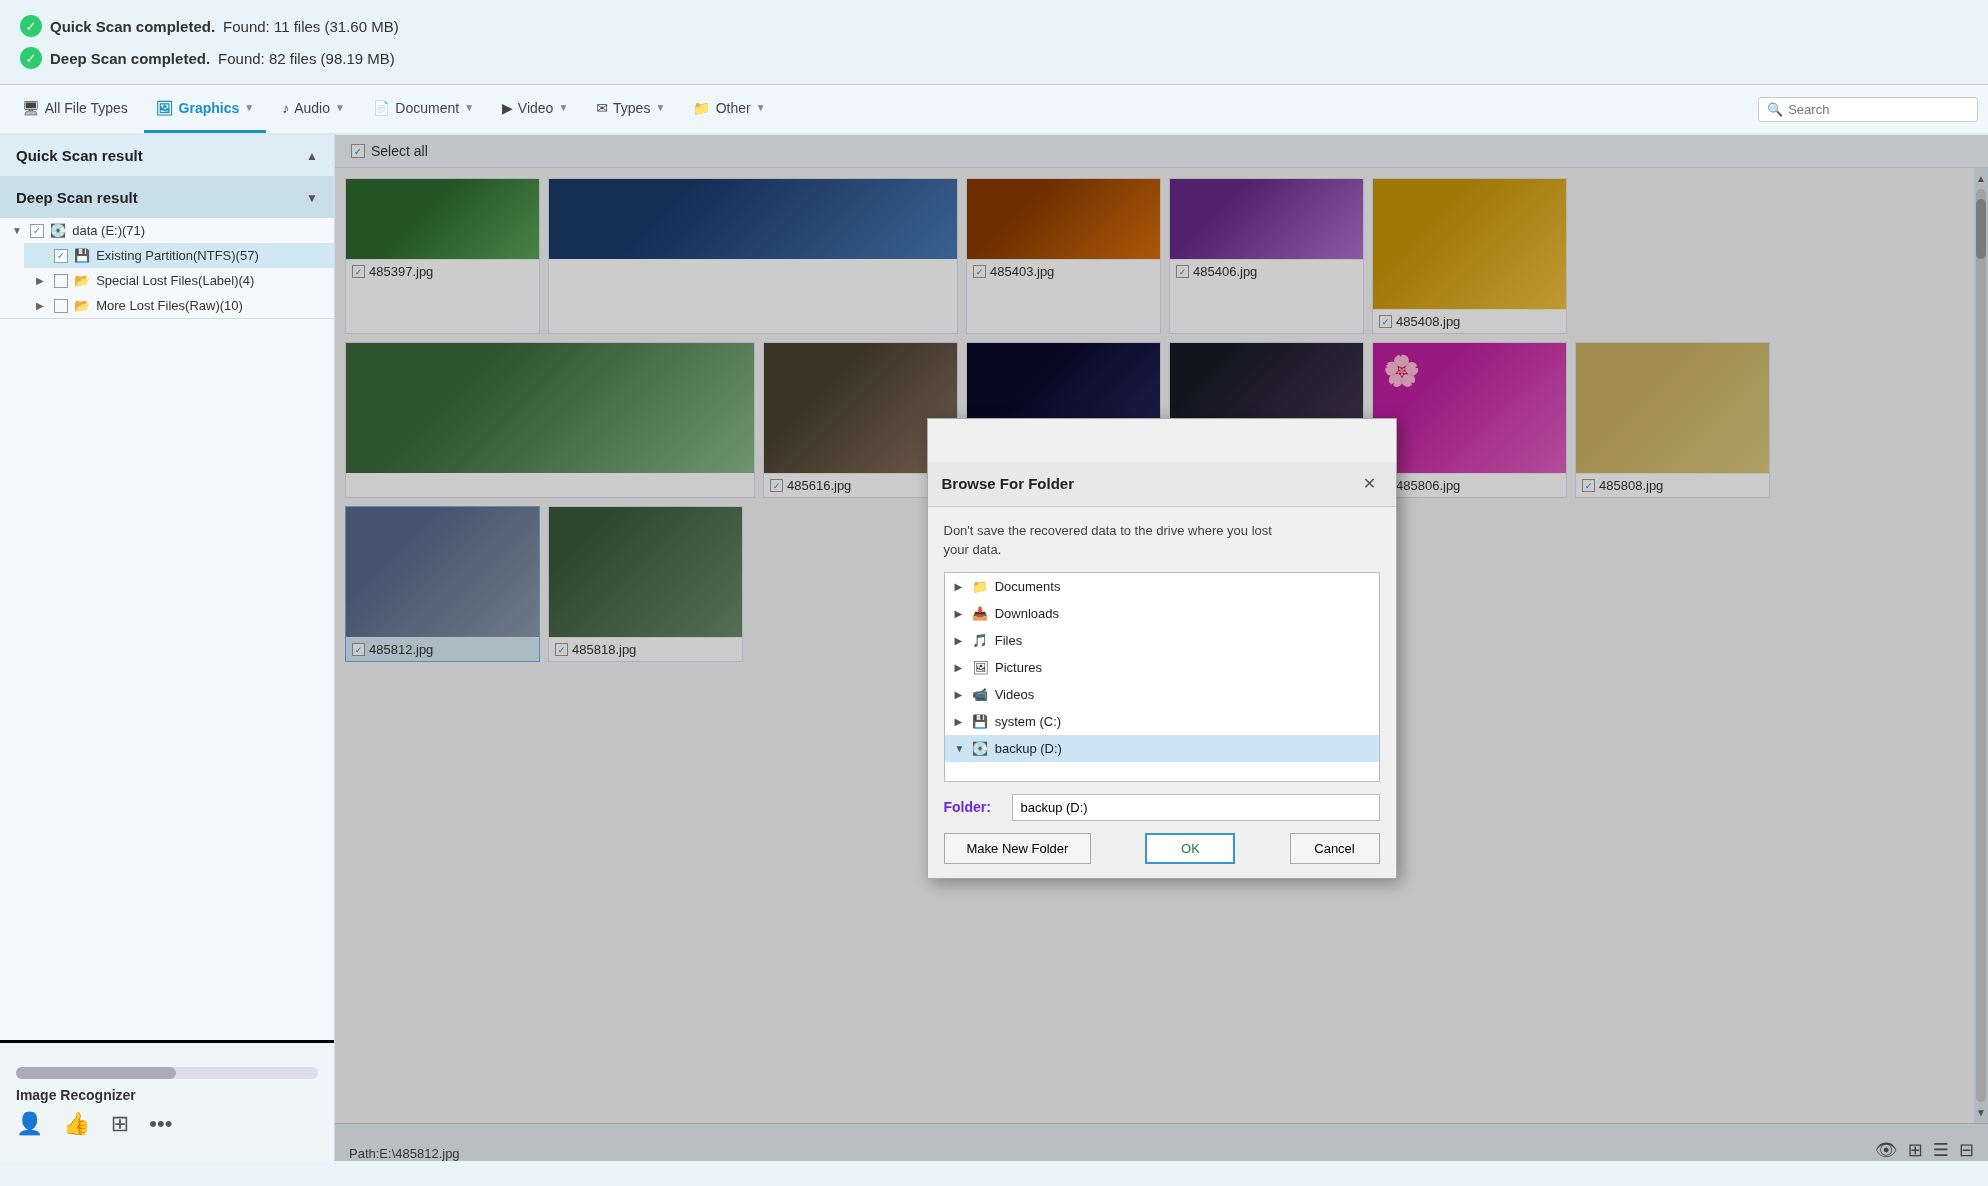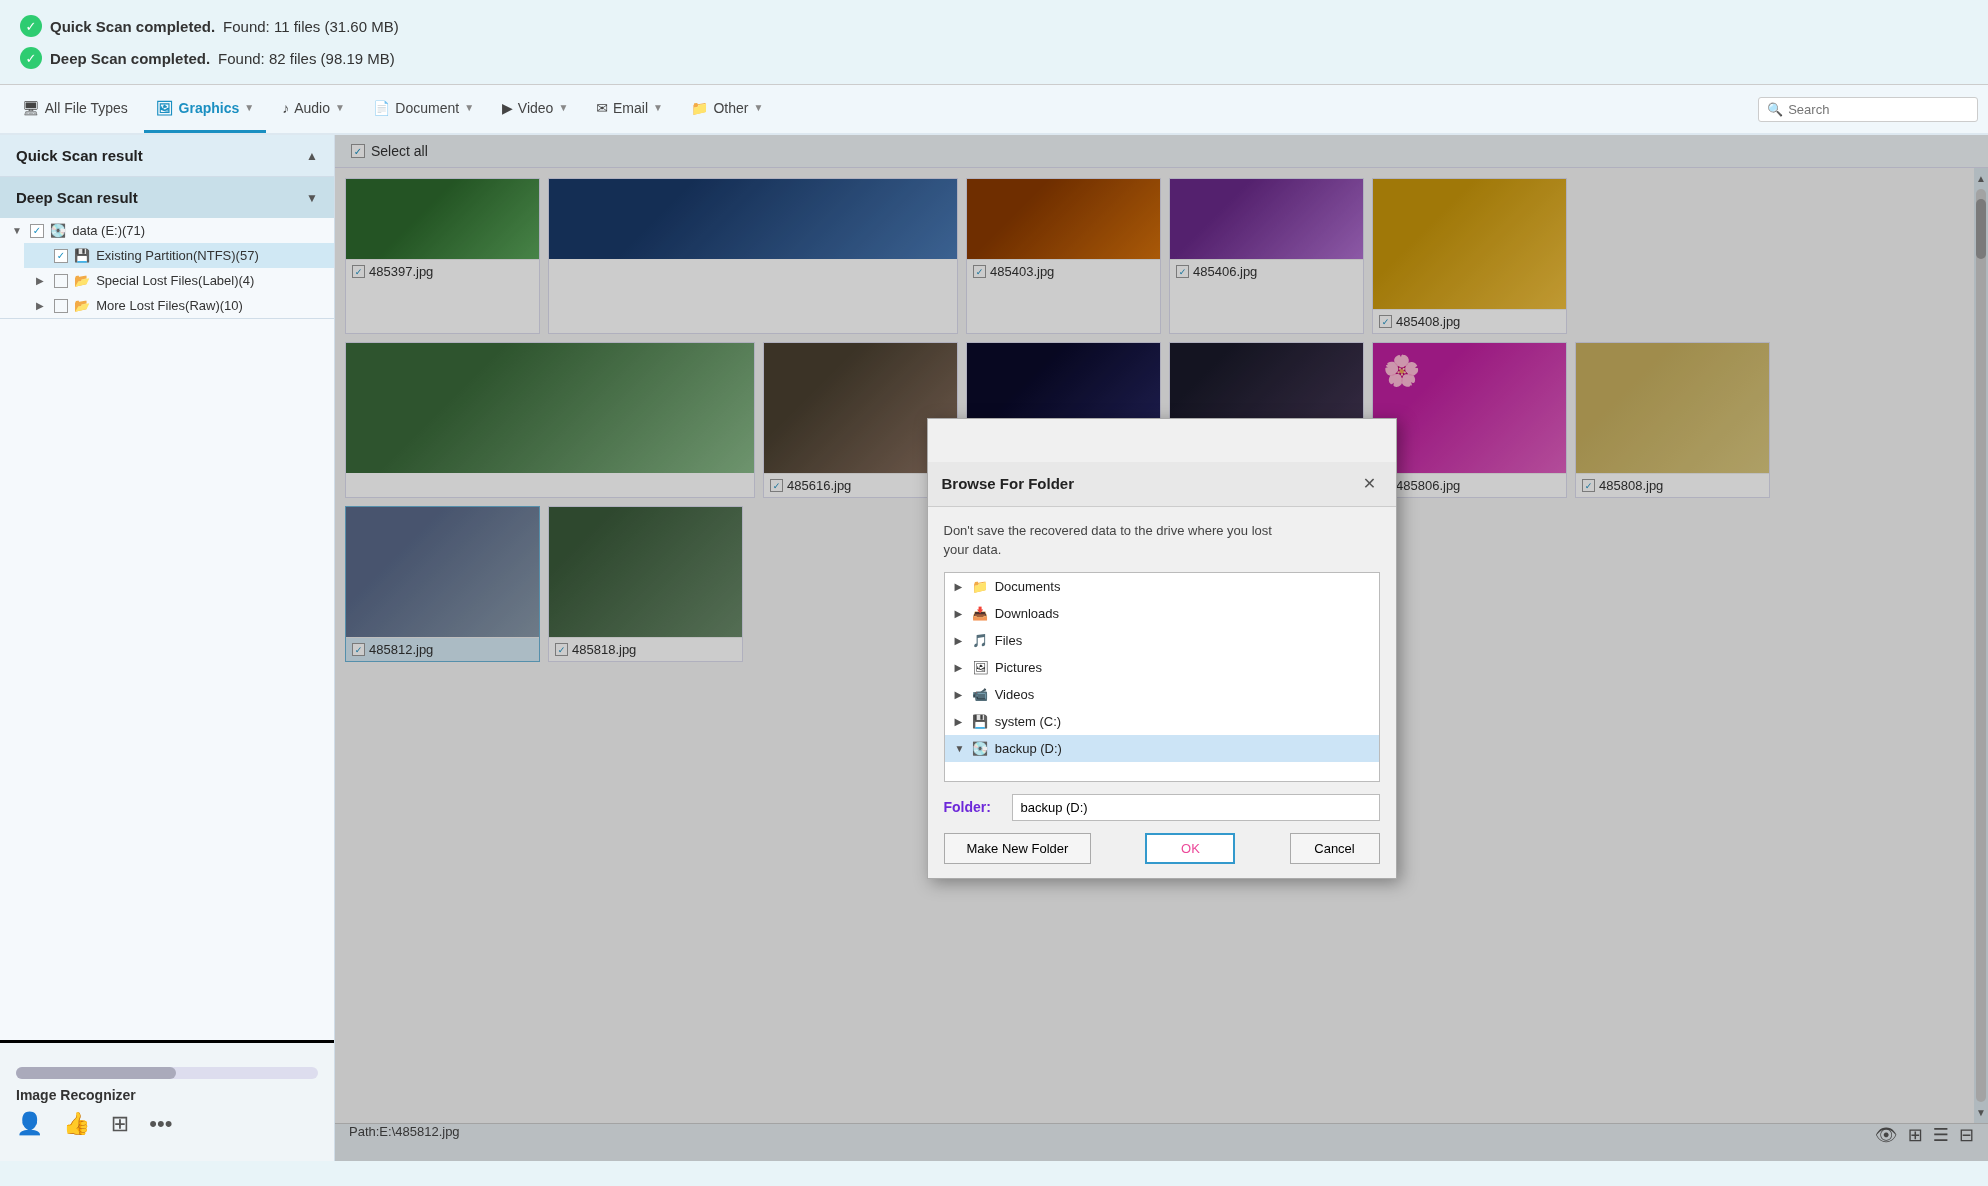--- a/index.html
+++ b/index.html
@@ -173,21 +173,21 @@
       font-size: 13px; color: #333;
       border-top: 1px solid #eee;
     }
     .image-label .cb-small { width: 13px; height: 13px; border: 1px solid #999; background: white; display: inline-flex; align-items: center; justify-content: center; font-size: 9px; color: #1a8fc1; flex-shrink: 0; }
 
     
     .bottom-status {
       height: 38px;
       background: #e8eef2;
       border-top: 1px solid #ccc;
-      display: flex; align-items: flex-start;
+      display: flex; align-items: flex-end;
       padding: 0 14px;
       font-size: 13px; color: #444;
       gap: 20px;
     }
     .bottom-status-path { flex: 1; }
     .bottom-tools { display: flex; gap: 10px; align-items: center; }
     .bottom-tool-btn { font-size: 18px; color: #555; cursor: pointer; }
 
     
     .right-scrollbar {
@@ -264,21 +264,21 @@
       padding: 6px 22px;
       font-size: 13px;
       cursor: pointer;
       border: 1px solid #aaa;
       background: #f5f5f5;
       min-width: 90px;
     }
     .dialog-btn.primary {
       background: white;
       border: 2px solid #3399cc;
-      color: #ec4899;
+      color: #15803d;
     }
 
     
     .t-green { background: linear-gradient(135deg, #2d6a2d 40%, #5aa55a 100%); }
     .t-golden { background: linear-gradient(135deg, #c8960a 30%, #f0c040 100%); }
     .t-blue { background: linear-gradient(135deg, #1a3a6a 30%, #4a7ab5 100%); }
     .t-orange { background: linear-gradient(135deg, #8b3a00 30%, #d4700a 100%); }
     .t-purple { background: linear-gradient(135deg, #6a2a8a 30%, #b070d0 100%); }
     .t-rocks { background: linear-gradient(135deg, #4a4030 30%, #8a7060 100%); }
     .t-stars { background: linear-gradient(135deg, #0a0a2a 30%, #2a2a6a 100%); }
@@ -324,21 +324,21 @@
     <span>Document</span>
     <span class="chevron">▼</span>
   </button>
   <button class="file-type-btn">
     <span>▶</span>
     <span>Video</span>
     <span class="chevron">▼</span>
   </button>
   <button class="file-type-btn">
     <span>✉</span>
-    <span>Email</span>
+    <span>Types</span>
     <span class="chevron">▼</span>
   </button>
   <button class="file-type-btn">
     <span>📁</span>
     <span>Other</span>
     <span class="chevron">▼</span>
   </button>
   <div class="search-box-wrap">
     <span class="search-icon-span">🔍</span>
     <input type="text" placeholder="Search" style="">

